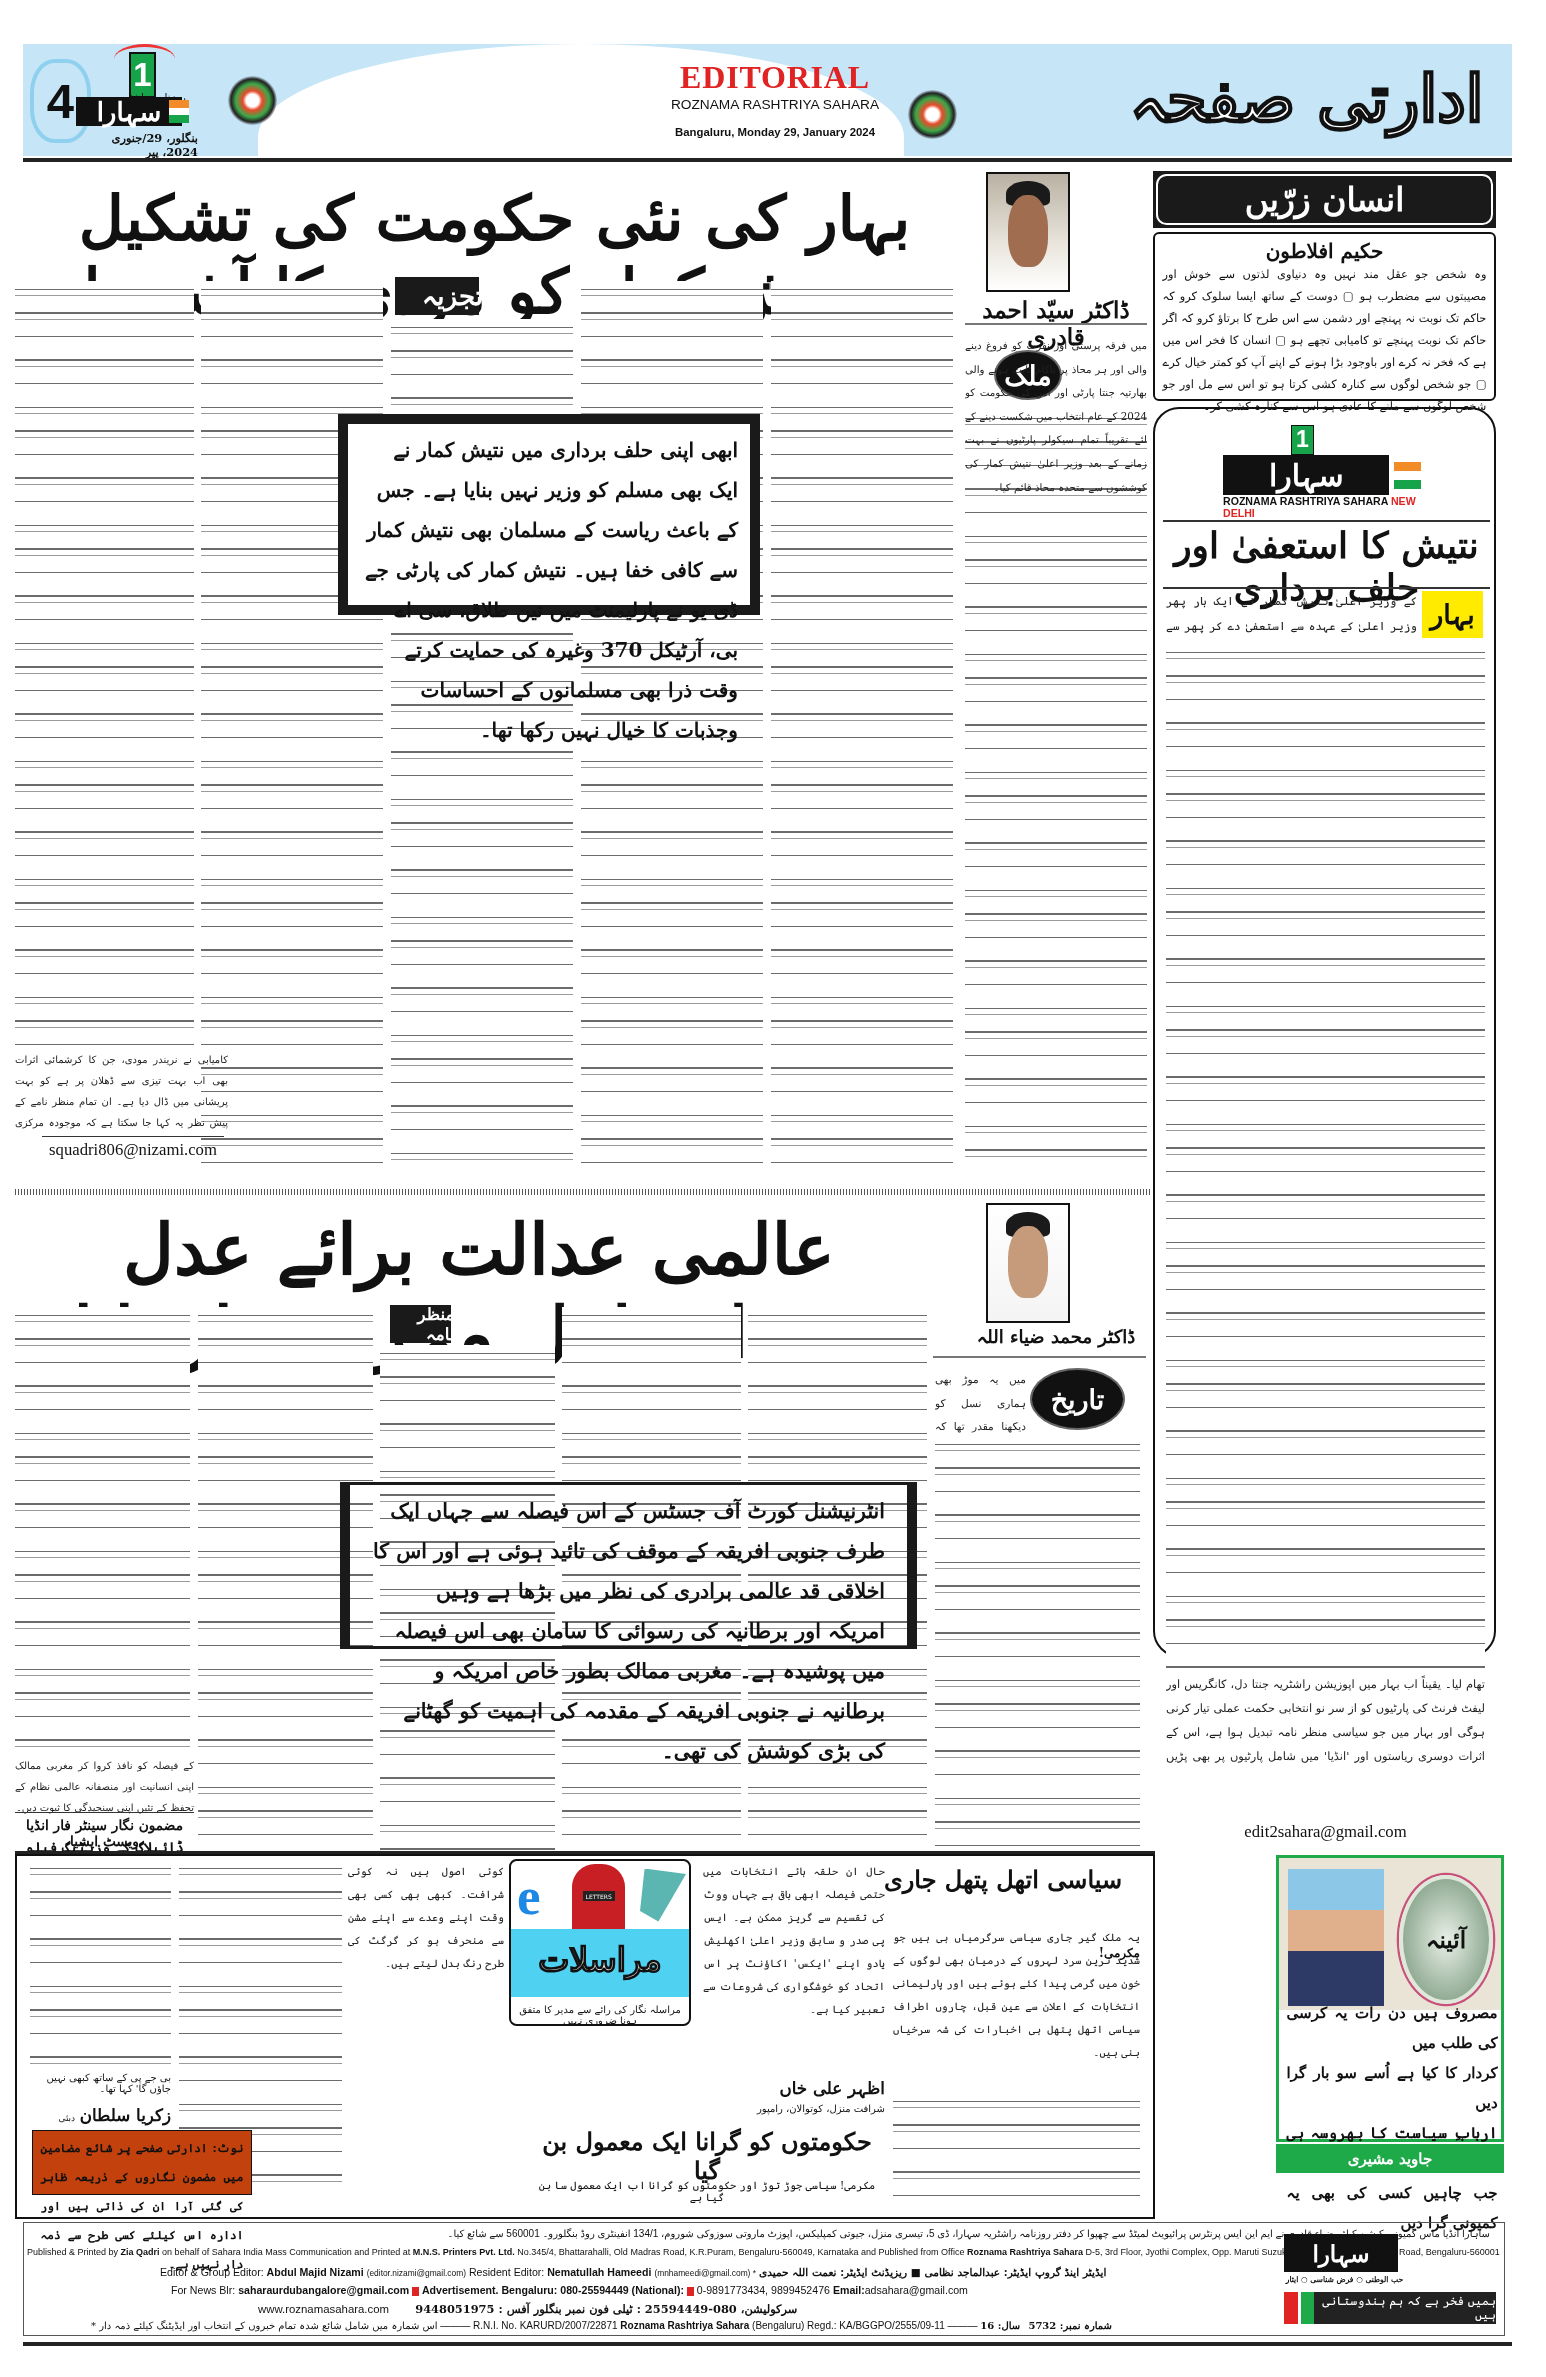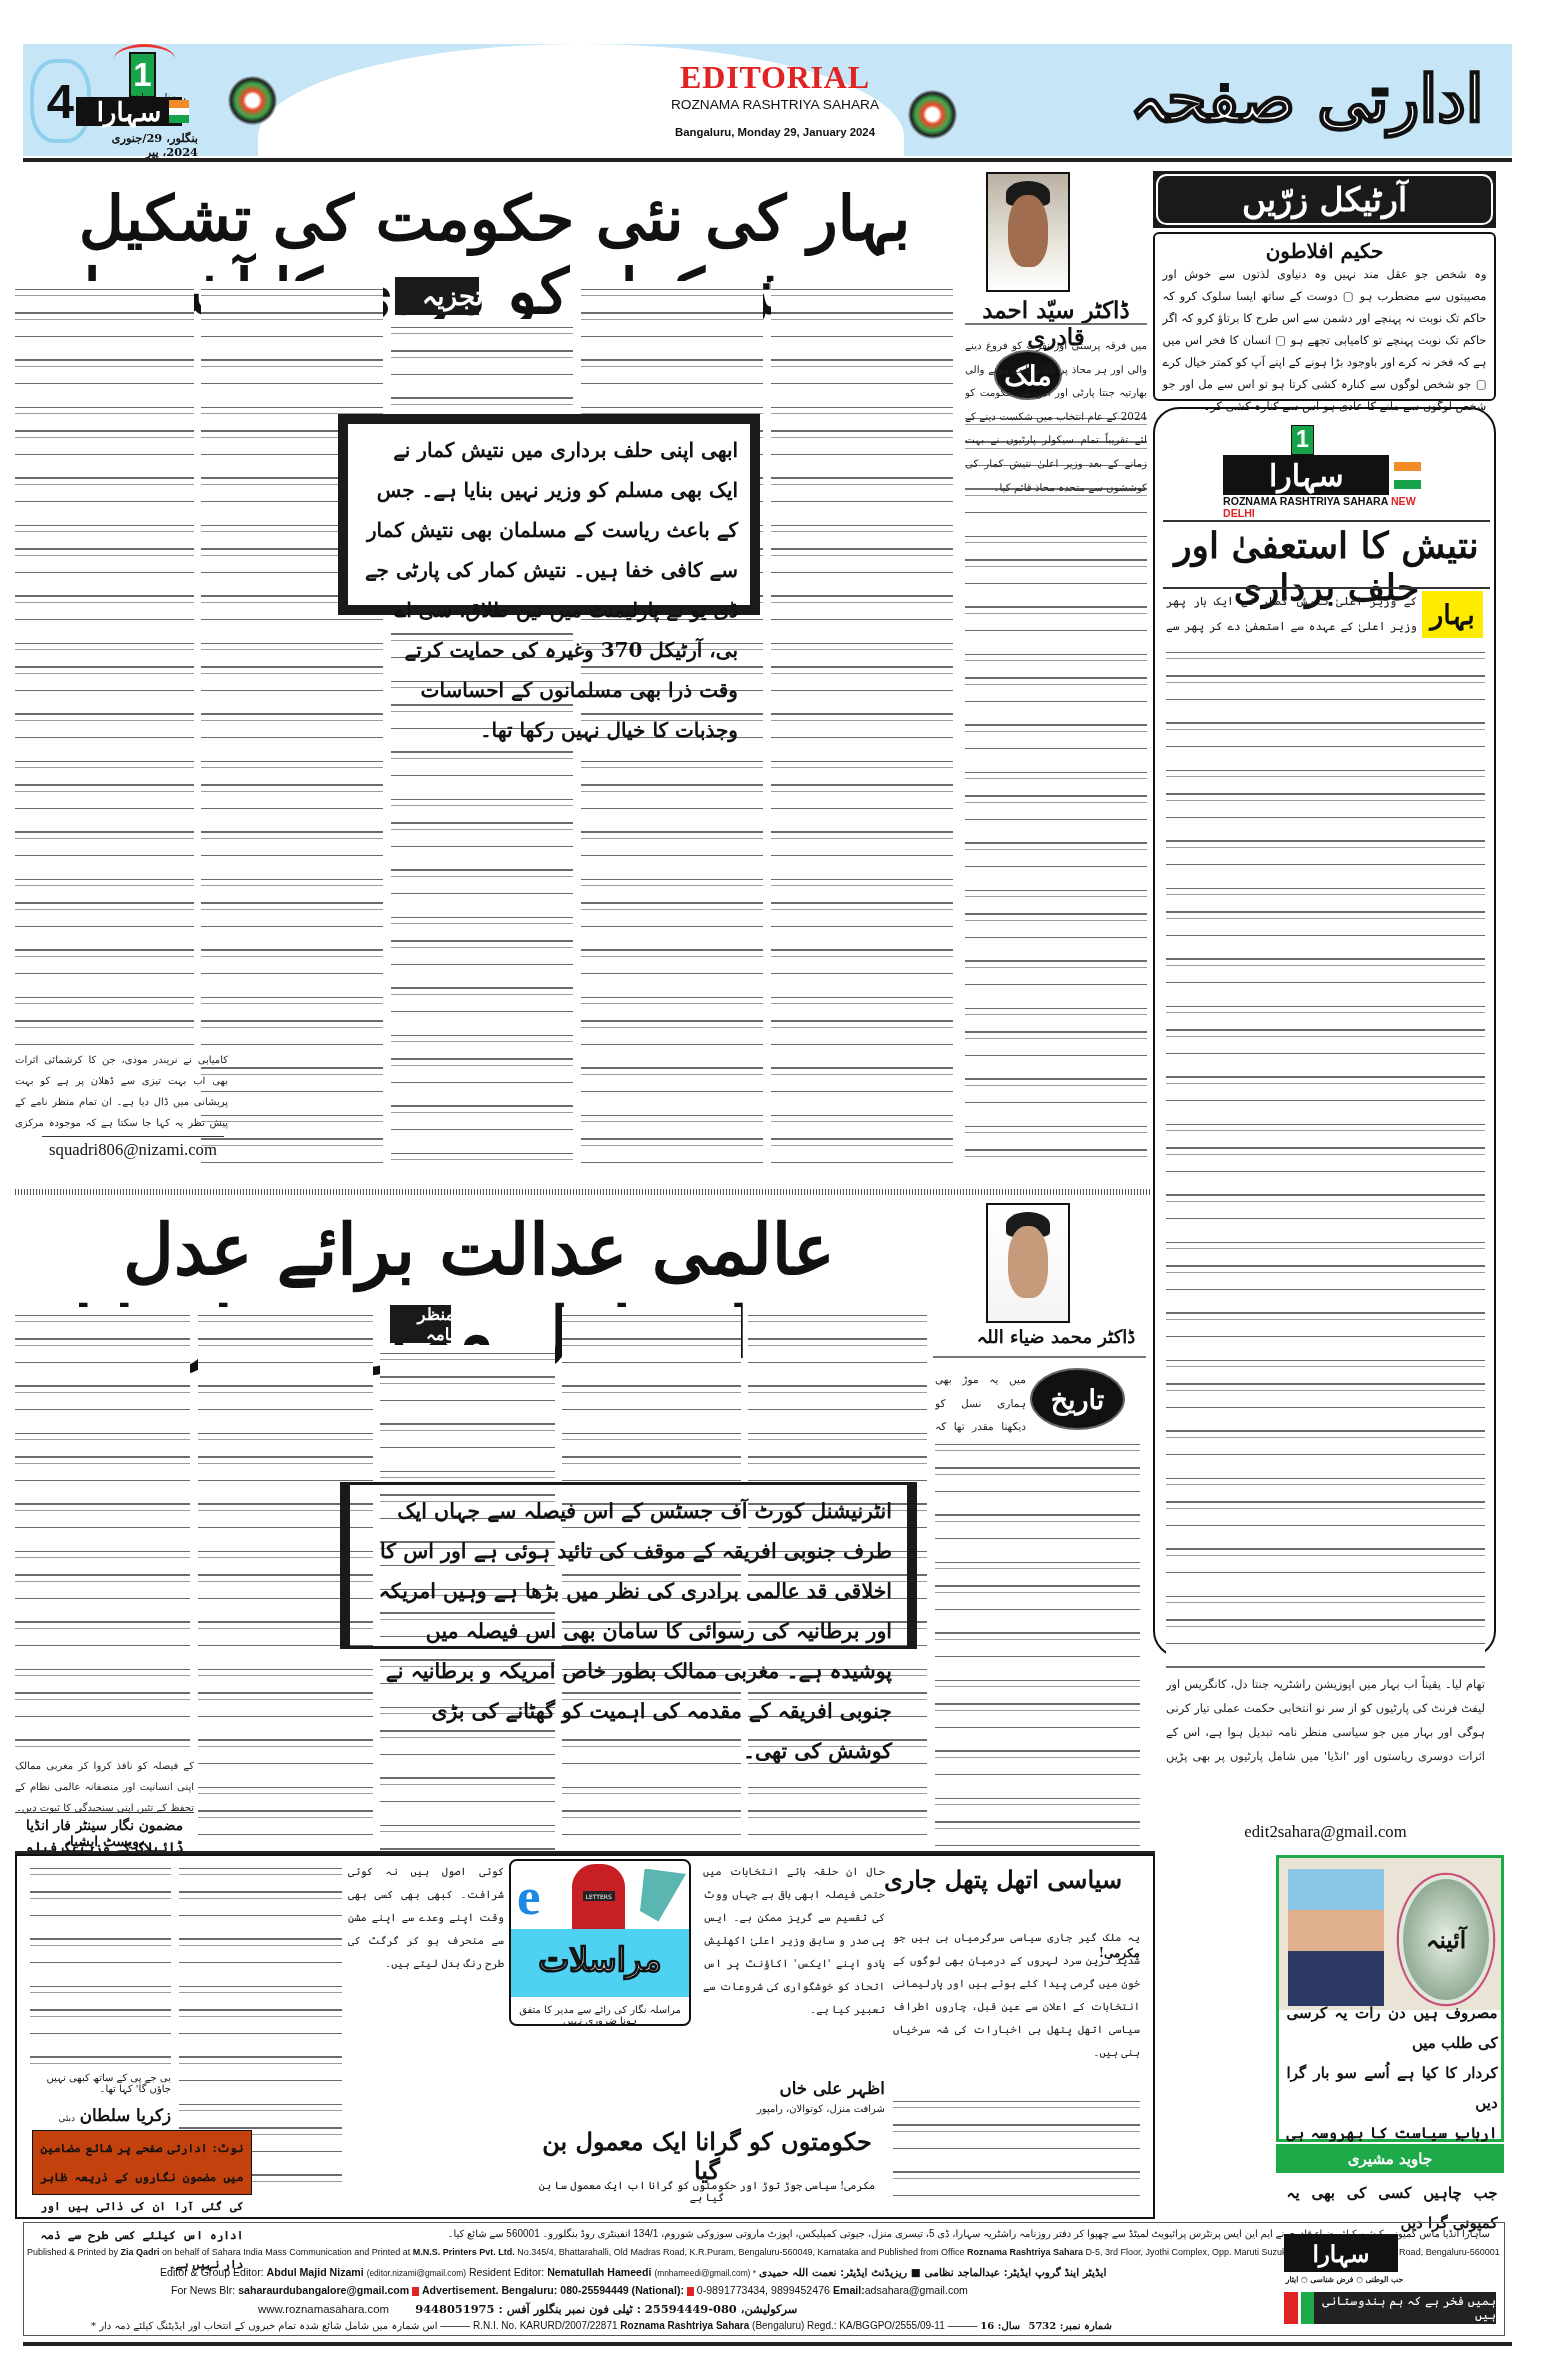--- a/index.html
+++ b/index.html
@@ -49,21 +49,21 @@
   .nd-logo { left: 1223px; top: 425px; width: 198px; }
   .nd-logo .name { background:#111; color:#fff; font: bold 30px "DejaVu Serif", serif; height: 40px; width: 167px; display:flex; align-items:center; justify-content:center; }
   .nd-caption { font: bold 10.6px "Liberation Sans", sans-serif; }
   .nd-caption .red { color: #e02424; }
   .nd-title { left: 1163px; top: 524px; width: 327px; text-align: center; font: bold 36px "DejaVu Serif", serif; }
   .yellow-tag { background: #ffeb00; font: bold 27px "DejaVu Serif", serif; display:flex; align-items:center; justify-content:center; }
 
   
   .wave { height: 6px; background: repeating-linear-gradient(90deg, #555 0 1.5px, #fff 1.5px 3px); }
   .head2 { left: 61px; top: 1208px; width: 836px; text-align: center; font: bold 70px "DejaVu Serif", serif; }
-  .pull2 { border-left: 10.6px solid #1a1a1a; border-right: 10.6px solid #1a1a1a; border-top: 3px solid #1a1a1a; border-bottom: 3px solid #1a1a1a; font: bold 20.5px "DejaVu Serif", serif; line-height: 40px; padding: 6px 15px; text-align: right; }
+  .pull2 { border-left: 10.6px solid #1a1a1a; border-right: 10.6px solid #1a1a1a; border-top: 3px solid #1a1a1a; border-bottom: 3px solid #1a1a1a; font: bold 20.5px "DejaVu Serif", serif; line-height: 40px; padding: 6px 22px; text-align: right; }
 
   
   .letters-frame { left: 15px; top: 1854px; width: 1140px; height: 365px; border: 2.3px solid #111; }
   .mur-box { left: 509px; top: 1859px; width: 182px; height: 167px; border: 2.3px solid #111; border-radius: 7.6px; overflow: hidden; background: #fff; }
   .mur-band { position:absolute; left:0; top: 68px; width: 100%; height: 68px; background: #4fd2f2; }
   .mur-title { position:absolute; left:0; top: 79px; width: 100%; text-align:center; font: bold 33px "DejaVu Serif", serif; color:#fff; -webkit-text-stroke: 1.5px #111; }
   .mur-note { position:absolute; left:0; top: 143px; width: 100%; text-align:center; font-size: 10px; }
   .ie { position:absolute; left: 6px; top: 4.6px; width: 41px; height: 56px; font: bold 53px "Liberation Serif", serif; color: #1e88e5; }
   .postbox { position:absolute; left: 61px; top: 3px; width: 53px; height: 70px; background: #c71f24; border-radius: 23px 23px 3px 3px; }
   .postbox span { position:absolute; left: 10.6px; top: 27px; background:#222; color:#fff; font-size: 6px; padding: 1.5px 3px; }
@@ -137,21 +137,21 @@
     <div class="fill"></div>
   </div>
 
 <div class="abs pull urdu" style="left:338px;top:414px;width:422px;height:201px;">ابھی اپنی حلف برداری میں نتیش کمار نے ایک بھی مسلم کو وزیر نہیں بنایا ہے۔ جس کے باعث ریاست کے مسلمان بھی نتیش کمار سے کافی خفا ہیں۔ نتیش کمار کی پارٹی جے ڈی یو نے پارلیمنٹ میں تین طلاق، سی اے بی، آرٹیکل 370 وغیرہ کی حمایت کرتے وقت ذرا بھی مسلمانوں کے احساسات وجذبات کا خیال نہیں رکھا تھا۔</div>
 
 <div class="abs col urdu" style="left:15px;top:1049px;width:213px;height:85px;line-height:21px;font-size:10px;">کامیابی نے نریندر مودی، جن کا کرشمائی اثرات بھی اب بہت تیزی سے ڈھلان پر ہے کو بہت پریشانی میں ڈال دیا ہے۔ ان تمام منظر نامے کے پیش نظر یہ کہا جا سکتا ہے کہ موجودہ مرکزی حکومت لاکھ نتیش کمار جیسوں کا ساتھ لے لے، لیکن اس بار انڈیا یقینی طور پر این ڈی اے پر بھاری پڑے گا۔</div>
 <div class="abs" style="left:42px;top:1136px;width:182px;height:0.8px;background:#333;"></div>
 <div class="abs email" style="left:42px;top:1140px;width:182px;">squadri806@nizami.com</div>
 
 <div class="abs quote-head">
-    <div class="inner urdu">آرٹیکل زرّیں</div>
+    <div class="inner urdu">انسان زرّیں</div>
   </div>
 <div class="abs quote-box urdu">
   <div class="quote-author">حکیم افلاطون</div>
   <div class="quote-text">وہ شخص جو عقل مند نہیں وہ دنیاوی لذتوں سے خوش اور مصیبتوں سے مضطرب ہو ▢ دوست کے ساتھ ایسا سلوک کرو کہ حاکم تک نوبت نہ پہنچے اور دشمن سے اس طرح کا برتاؤ کرو کہ اگر حاکم تک نوبت پہنچے تو کامیابی تجھے ہو ▢ انسان کا فخر اس میں ہے کہ فخر نہ کرے اور باوجود بڑا ہونے کے اپنے آپ کو کمتر خیال کرے ▢ جو شخص لوگوں سے کنارہ کشی کرتا ہو تو اس سے مل اور جو شخص لوگوں سے ملنے کا عادی ہو اس سے کنارہ کشی کر۔</div>
 </div>
 
 <div class="abs sahara-box"></div>
 <div class="abs nd-logo">
   <div style="margin-left:68px;width:23px;height:30px;background:#17a34a;border:1.5px solid #111;color:#fff;font:bold 23px 'Liberation Sans',sans-serif;text-align:center;">1</div>
   <div style="display:flex;align-items:center;gap:4.6px;">

